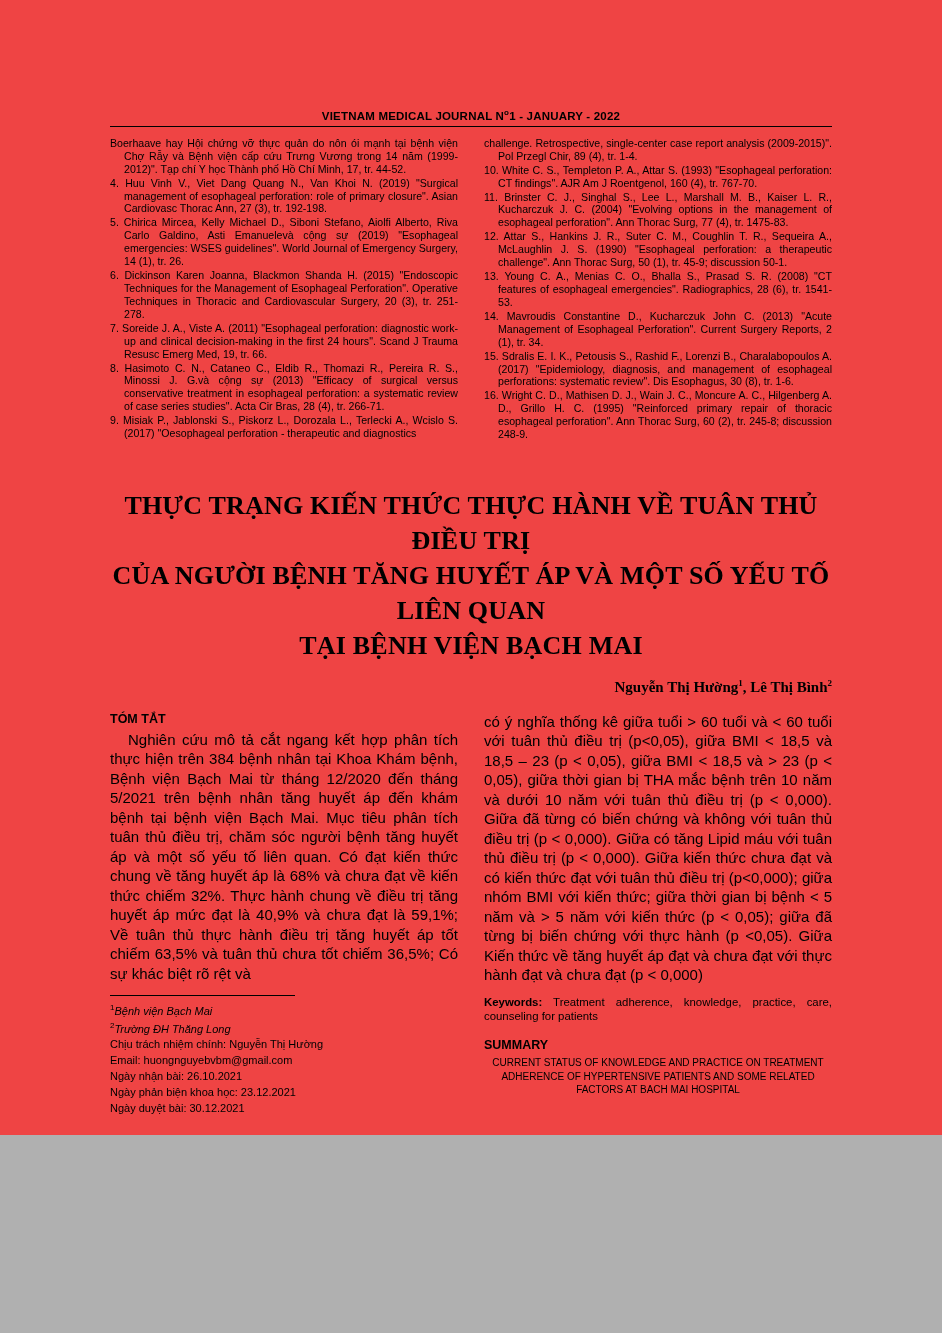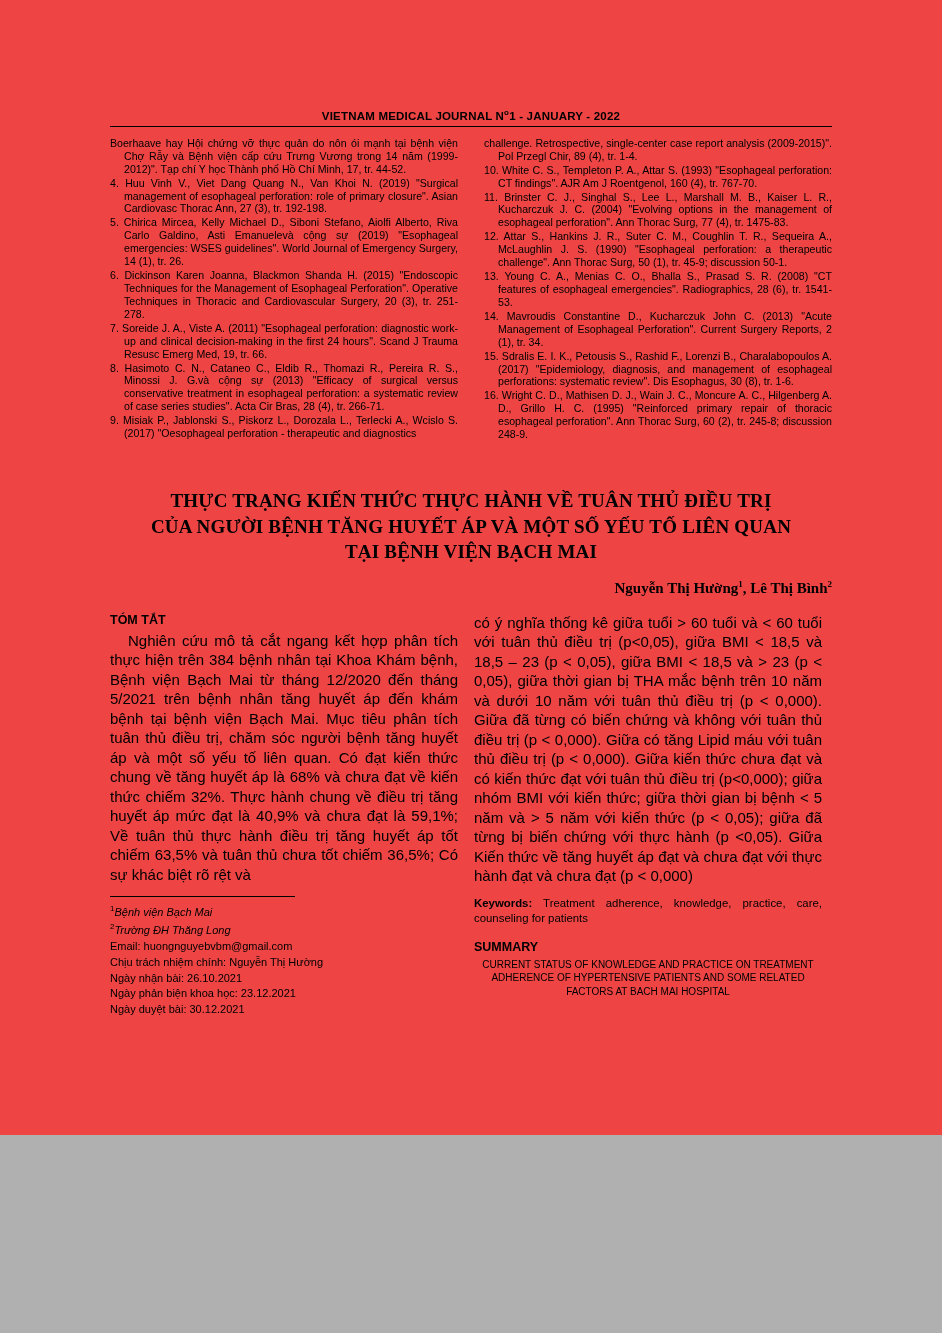--- a/index.html
+++ b/index.html
@@ -49,36 +49,36 @@
     text-indent: -14px;
     padding-left: 14px;
   }
 
   
   .article-title {
     margin-top: 46px;
     text-align: center;
     font-family: "Liberation Serif", serif;
     font-weight: bold;
-    font-size: 19px;
+    font-size: 26px;
     line-height: 1.35;
     letter-spacing: 0.2px;
   }
   .authors {
     margin-top: 14px;
     text-align: right;
     font-family: "Liberation Serif", serif;
     font-weight: bold;
     font-size: 15px;
   }
   .authors sup { font-size: 9px; vertical-align: super; }
 
   .body-cols {
     display: flex;
-    gap: 16px;
+    gap: 26px;
     margin-top: 16px;
   }
   .sec-head {
     font-weight: bold;
     font-size: 12.5px;
     margin-bottom: 4px;
   }
   .para {
     font-size: 15px;
     line-height: 1.3;
@@ -167,22 +167,22 @@
 
     <div class="body-cols">
       <div class="col">
         <div class="sec-head">TÓM TẮT</div>
         <div class="para">Nghiên cứu mô tả cắt ngang kết hợp phân tích thực hiện trên 384 bệnh nhân tại Khoa Khám bệnh, Bệnh viện Bạch Mai từ tháng 12/2020 đến tháng 5/2021 trên bệnh nhân tăng huyết áp đến khám bệnh tại bệnh viện Bạch Mai. Mục tiêu phân tích tuân thủ điều trị, chăm sóc người bệnh tăng huyết áp và một số yếu tố liên quan. Có đạt kiến thức chung về tăng huyết áp là 68% và chưa đạt về kiến thức chiếm 32%. Thực hành chung về điều trị tăng huyết áp mức đạt là 40,9% và chưa đạt là 59,1%; Về tuân thủ thực hành điều trị tăng huyết áp tốt chiếm 63,5% và tuân thủ chưa tốt chiếm 36,5%; Có sự khác biệt rõ rệt và</div>
 
         <hr class="footnote-rule">
         <div class="fnote">
           <div><sup>1</sup><i>Bệnh viện Bạch Mai</i></div>
           <div><sup>2</sup><i>Trường ĐH Thăng Long</i></div>
+          <div>Chịu trách nhiệm chính: Nguyễn Thị Hường</div>
           <div>Email: huongnguyebvbm@gmail.com</div>
-          <div>Chịu trách nhiệm chính: Nguyễn Thị Hường</div>
           <div>Ngày nhận bài: 26.10.2021</div>
           <div>Ngày phản biện khoa học: 23.12.2021</div>
           <div>Ngày duyệt bài: 30.12.2021</div>
         </div>
       </div>
 
       <div class="col">
         <div class="para noindent">có ý nghĩa thống kê giữa tuổi &gt; 60 tuổi và &lt; 60 tuổi với tuân thủ điều trị (p&lt;0,05), giữa BMI &lt; 18,5 và 18,5 – 23 (p &lt; 0,05), giữa BMI &lt; 18,5 và &gt; 23 (p &lt; 0,05), giữa thời gian bị THA mắc bệnh trên 10 năm và dưới 10 năm với tuân thủ điều trị (p &lt; 0,000). Giữa đã từng có biến chứng và không với tuân thủ điều trị (p &lt; 0,000). Giữa có tăng Lipid máu với tuân thủ điều trị (p &lt; 0,000). Giữa kiến thức chưa đạt và có kiến thức đạt với tuân thủ điều trị (p&lt;0,000); giữa nhóm BMI với kiến thức; giữa thời gian bị bệnh &lt; 5 năm và &gt; 5 năm với kiến thức (p &lt; 0,05); giữa đã từng bị biến chứng với thực hành (p &lt;0,05). Giữa Kiến thức về tăng huyết áp đạt và chưa đạt với thực hành đạt và chưa đạt (p &lt; 0,000)</div>
         <div class="kw">
           <b>Keywords:</b><span> Treatment adherence, knowledge, practice, care, counseling for patients</span>

